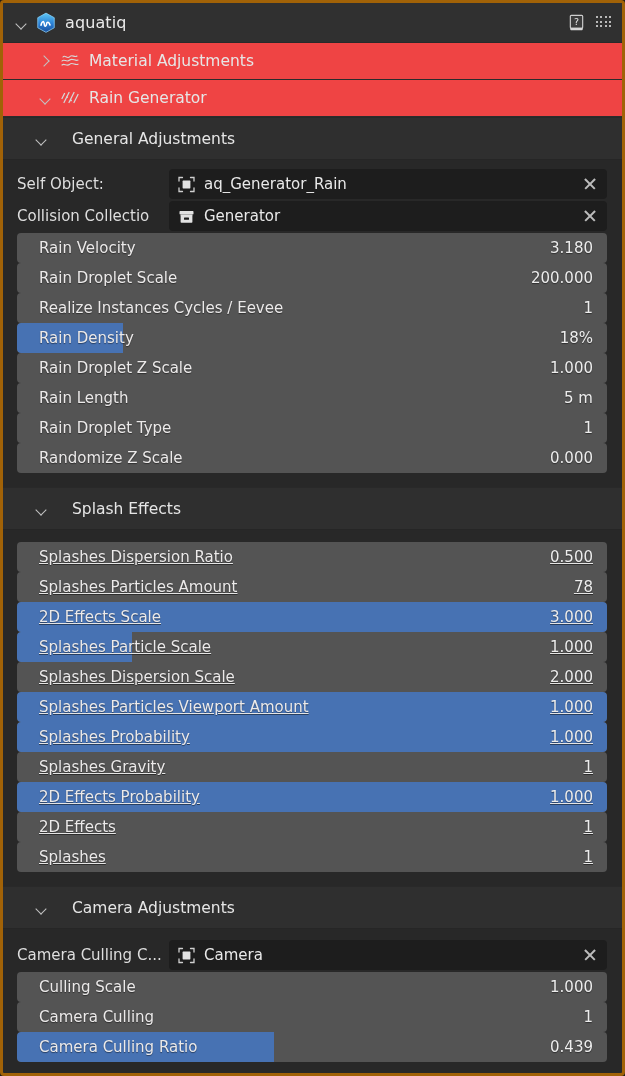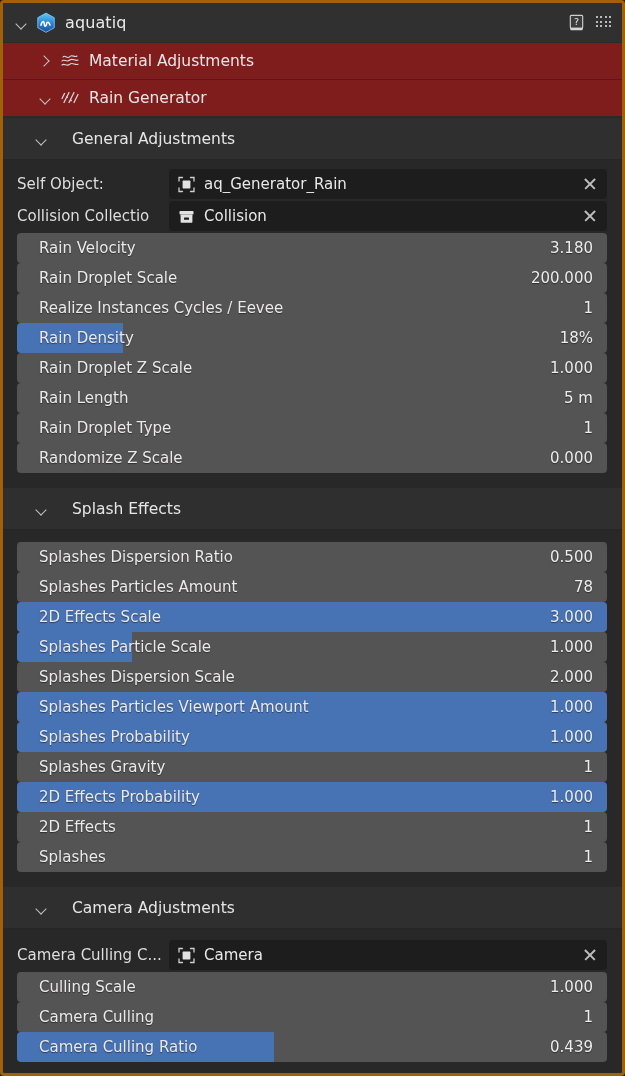--- a/index.html
+++ b/index.html
@@ -102,21 +102,21 @@
     border-radius: 0;
   }
 
   
   .subpanel {
     height: 37px;
     display: flex;
     align-items: center;
     padding-left: 30px;
     box-sizing: border-box;
-    background: #7f1d1d;
+    background: #ef4444;
     border-bottom: 1px solid #2c2c2c;
   }
   .subpanel .glyph {
     width: 22px;
     height: 20px;
     flex: 0 0 22px;
     margin-right: 8px;
     margin-left: 2px;
     position: relative;
   }
@@ -360,21 +360,21 @@
     <div class="id-row">
       <span class="id-label">Collision Collectio</span>
       <span class="id-field">
         <span class="type-icon">
           <svg viewBox="0 0 21 21" width="21" height="21" aria-hidden="true">
             <rect x="3.5" y="5" width="14" height="3.4" rx="0.7" fill="#e2e2e2"></rect>
             <rect x="4.6" y="8.6" width="11.8" height="8.2" rx="0.7" fill="#e2e2e2"></rect>
             <rect x="8" y="11.4" width="5" height="2.4" rx="0.5" fill="#1d1d1d"></rect>
           </svg>
         </span>
-        <span class="val">Collision</span>
+        <span class="val">Generator</span>
         <span class="x-btn"></span>
       </span>
     </div>
 
     <div class="prop">
       <span class="fill" style="width:0%"></span>
       <span class="pname">Rain Velocity</span>
       <span class="pval">3.180</span>
     </div>
     <div class="prop">
@@ -414,21 +414,21 @@
     </div>
   </div>
 
   <div class="gap-sm"></div>
 
   <div class="section-head">
     <span class="tri"></span>
     <span class="lbl">Splash Effects</span>
   </div>
 
-  <div class="rows-block" style="padding-top:12px;">
+  <div class="rows-block" style="padding-top:12px;text-decoration:underline;">
     <div class="prop">
       <span class="fill" style="width:0%"></span>
       <span class="pname">Splashes Dispersion Ratio</span>
       <span class="pval">0.500</span>
     </div>
     <div class="prop">
       <span class="fill" style="width:0%"></span>
       <span class="pname">Splashes Particles Amount</span>
       <span class="pval">78</span>
     </div>

